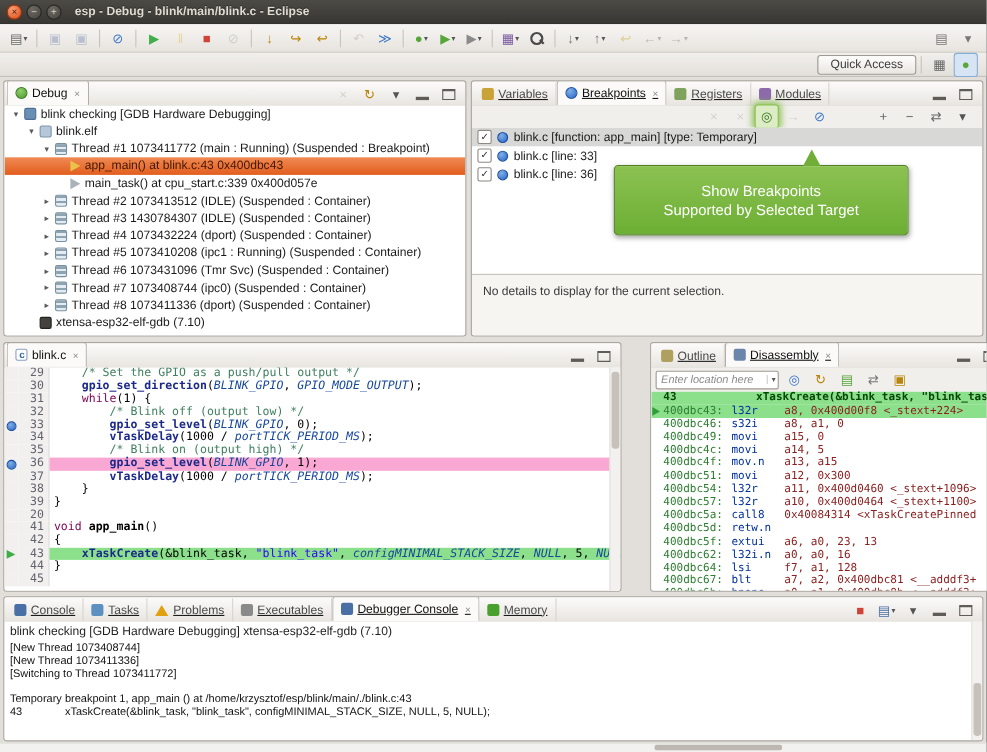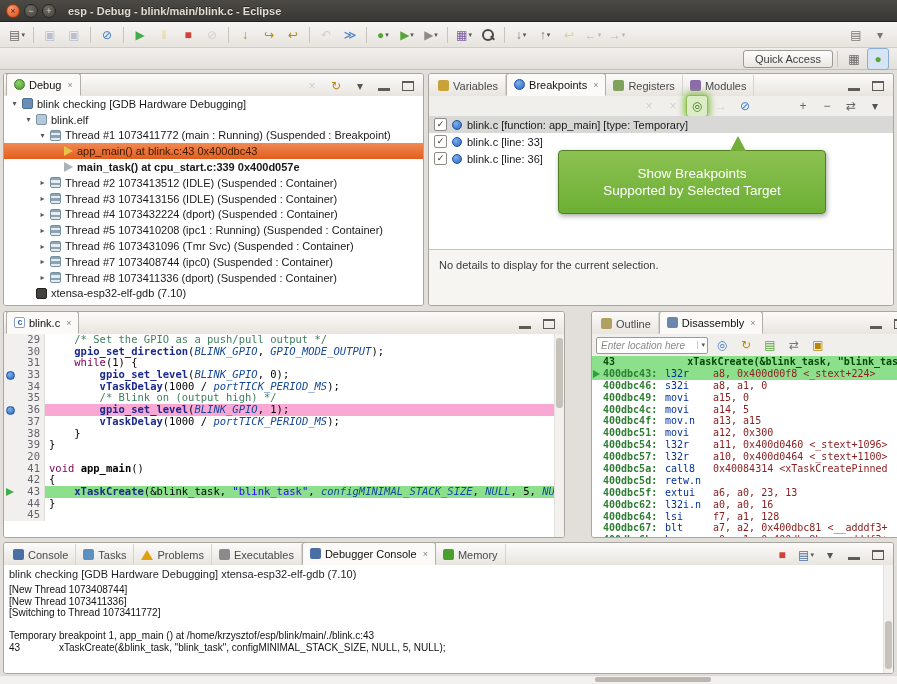--- a/index.html
+++ b/index.html
@@ -47,21 +47,21 @@
   .panel{position:absolute;background:#f2f0ed;border:1px solid #a9a59f;border-radius:3px;
     box-sizing:border-box;overflow:hidden;}
   #p-debug{left:3px;top:73px;width:421px;height:233px;}
   #p-break{left:428px;top:73px;width:466px;height:233px;}
   #p-edit{left:3px;top:311px;width:562px;height:227px;}
   #p-disasm{left:591px;top:311px;width:325px;height:227px;}
   #p-console{left:3px;top:542px;width:891px;height:132px;}
 
   .tabbar{height:22px;background:linear-gradient(#fcfbfa,#e8e5e0);border-bottom:1px solid #c6c2bc;
     display:flex;align-items:flex-end;padding-left:2px;position:relative;}
-  .tabs-holder{display:flex;align-items:flex-end;height:100%;}
+  .tabs-holder{display:flex;align-items:flex-end;height:100%;text-decoration:underline;}
   .tab{display:inline-flex;align-items:center;gap:4px;height:21px;padding:0 7px;color:#4a4a4a;
     border-right:1px solid #d7d4ce;white-space:nowrap;}
   .tab.active{background:#fbfaf9;border:1px solid #b2aea8;border-bottom-color:#fbfaf9;
     border-top-left-radius:3px;border-top-right-radius:3px;color:#101010;}
   .tclose{font-size:9px;color:#8a8a8a;margin-left:2px;}
   .tabbar-right{position:absolute;right:3px;top:1px;display:flex;align-items:center;}
   .mini-icon{width:11px;height:11px;display:inline-block;border-radius:2px;background:#9aa6ad;flex:none;
     box-sizing:border-box;position:relative;}
   .debug-icon,.debug-perspective-glyph{background:radial-gradient(circle at 40% 30%,#8fd06a,#4d9a2e);
     border:1px solid #3a7a22;border-radius:50%;}
@@ -149,21 +149,21 @@
     font-family:"Liberation Sans","DejaVu Sans",sans-serif;font-size:10px;color:#333;}
   .combo input::placeholder{color:#8a8a8a;font-style:italic;}
   .combo .cdd{margin-left:auto;font-size:7px;color:#555;border-left:1px solid #ccc;padding-left:3px;}
   .dis-content{position:absolute;top:44px;left:0;right:0;bottom:0;background:#fff;overflow:hidden;
     font-family:"DejaVu Sans Mono",monospace;font-size:10px;}
   .drow{display:flex;height:11.9px;line-height:11.9px;white-space:pre;}
   .drow.bgc{background:#8ce08c;}
   .dmk{width:11px;flex:none;position:relative;}
   .dmk.pc::after{content:"";position:absolute;left:1px;top:2px;width:0;height:0;
     border-left:7px solid #2f9e3a;border-top:4px solid transparent;border-bottom:4px solid transparent;}
-  .daddr{color:#2e7d32;width:62px;flex:none;font-weight:bold;}
+  .daddr{color:#2e7d32;width:62px;flex:none;}
   .dmn{color:#00309c;width:48px;flex:none;}
   .dops{color:#8c2020;}
   .dsrc{color:#084808;font-weight:bold;}
 
   
   .con-content{position:absolute;top:22px;left:0;right:0;bottom:0;background:#fff;overflow:hidden;
     padding:3px 0 0 5px;}
   .con-header{font-family:"Liberation Sans","DejaVu Sans",sans-serif;font-size:11px;color:#1f1f1f;
     margin-bottom:4px;}
   .con-line{font-family:Liberation Sans, sans-serif;font-size:10px;height:11.6px;line-height:11.6px;
@@ -332,34 +332,34 @@
         <div class="trow" style="padding-left: 32px;">
           <span class="tw">▾</span>
           <span class="ti ti-thread"></span>
           <span class="tl">Thread #1 1073411772 (main : Running) (Suspended : Breakpoint)</span>
         </div>
         <div class="trow sel" style="padding-left: 46px;">
           <span class="tw"></span>
           <span class="ti ti-frame-current"></span>
           <span class="tl">app_main() at blink.c:43 0x400dbc43</span>
         </div>
-        <div class="trow" style="padding-left: 46px; font-weight: bold;">
+        <div class="trow" style="padding-left: 46px;">
           <span class="tw"></span>
           <span class="ti ti-frame"></span>
           <span class="tl">main_task() at cpu_start.c:339 0x400d057e</span>
         </div>
         <div class="trow" style="padding-left: 32px;">
           <span class="tw">▸</span>
           <span class="ti ti-thread"></span>
           <span class="tl">Thread #2 1073413512 (IDLE) (Suspended : Container)</span>
         </div>
         <div class="trow" style="padding-left: 32px;">
           <span class="tw">▸</span>
           <span class="ti ti-thread"></span>
-          <span class="tl">Thread #3 1073413156 (IDLE) (Suspended : Container)</span>
+          <span class="tl">Thread #3 1430784307 (IDLE) (Suspended : Container)</span>
         </div>
         <div class="trow" style="padding-left: 32px;">
           <span class="tw">▸</span>
           <span class="ti ti-thread"></span>
           <span class="tl">Thread #4 1073432224 (dport) (Suspended : Container)</span>
         </div>
         <div class="trow" style="padding-left: 32px;">
           <span class="tw">▸</span>
           <span class="ti ti-thread"></span>
           <span class="tl">Thread #5 1073410208 (ipc1 : Running) (Suspended : Container)</span>
@@ -474,20 +474,21 @@
       </div>
       <div class="tabbar-right" id="edit-win">
           <span class="tbico shape-min"></span>
           <span class="tbico shape-max"></span>
         </div>
     </div>
     <div class="ed-content" id="code-lines">
         <div class="cl"><span class="mk"></span><span class="ln">29</span><span class="ct"><span class="sp">    </span><span class="sc">/* Set the GPIO as a push/pull output */</span></span></div>
         <div class="cl"><span class="mk"></span><span class="ln">30</span><span class="ct"><span class="sp">    </span><span class="sf">gpio_set_direction</span><span class="sp">(</span><span class="sm">BLINK_GPIO</span><span class="sp">, </span><span class="sm">GPIO_MODE_OUTPUT</span><span class="sp">);</span></span></div>
         <div class="cl"><span class="mk"></span><span class="ln">31</span><span class="ct"><span class="sp">    </span><span class="sk">while</span><span class="sp">(1) {</span></span></div>
+        <div class="cl"><span class="mk"></span><span class="ln">32</span><span class="ct"><span class="sp">        </span><span class="sc">/* Blink off (output low) */</span></span></div>
         <div class="cl"><span class="mk mk-bp"></span><span class="ln">33</span><span class="ct"><span class="sp">        </span><span class="sf">gpio_set_level</span><span class="sp">(</span><span class="sm">BLINK_GPIO</span><span class="sp">, 0);</span></span></div>
         <div class="cl"><span class="mk"></span><span class="ln">34</span><span class="ct"><span class="sp">        </span><span class="sf">vTaskDelay</span><span class="sp">(1000 / </span><span class="sm">portTICK_PERIOD_MS</span><span class="sp">);</span></span></div>
         <div class="cl"><span class="mk"></span><span class="ln">35</span><span class="ct"><span class="sp">        </span><span class="sc">/* Blink on (output high) */</span></span></div>
         <div class="cl bg-lastpos"><span class="mk mk-bp"></span><span class="ln">36</span><span class="ct"><span class="sp">        </span><span class="sf">gpio_set_level</span><span class="sp">(</span><span class="sm">BLINK_GPIO</span><span class="sp">, 1);</span></span></div>
         <div class="cl"><span class="mk"></span><span class="ln">37</span><span class="ct"><span class="sp">        </span><span class="sf">vTaskDelay</span><span class="sp">(1000 / </span><span class="sm">portTICK_PERIOD_MS</span><span class="sp">);</span></span></div>
         <div class="cl"><span class="mk"></span><span class="ln">38</span><span class="ct"><span class="sp">    }</span></span></div>
         <div class="cl"><span class="mk"></span><span class="ln">39</span><span class="ct"><span class="sp">}</span></span></div>
         <div class="cl"><span class="mk"></span><span class="ln">20</span><span class="ct"></span></div>
         <div class="cl"><span class="mk"></span><span class="ln">41</span><span class="ct"><span class="sk">void</span><span class="sp"> </span><span class="sd">app_main</span><span class="sp">()</span></span></div>
         <div class="cl"><span class="mk"></span><span class="ln">42</span><span class="ct"><span class="sp">{</span></span></div>

